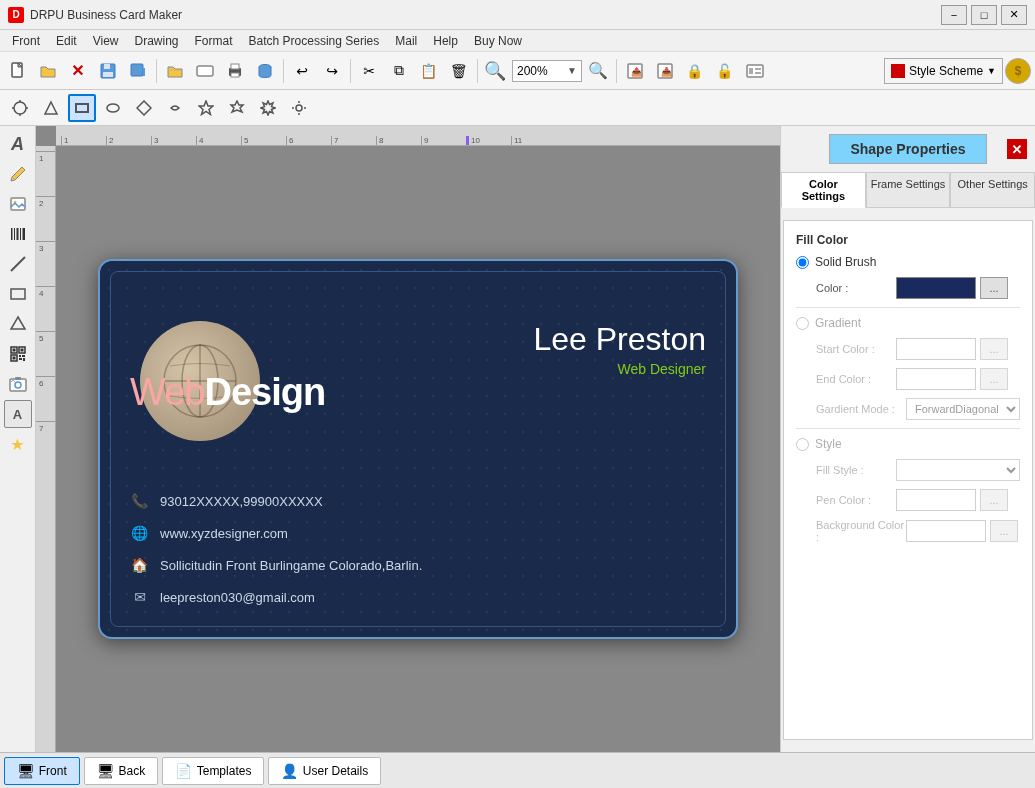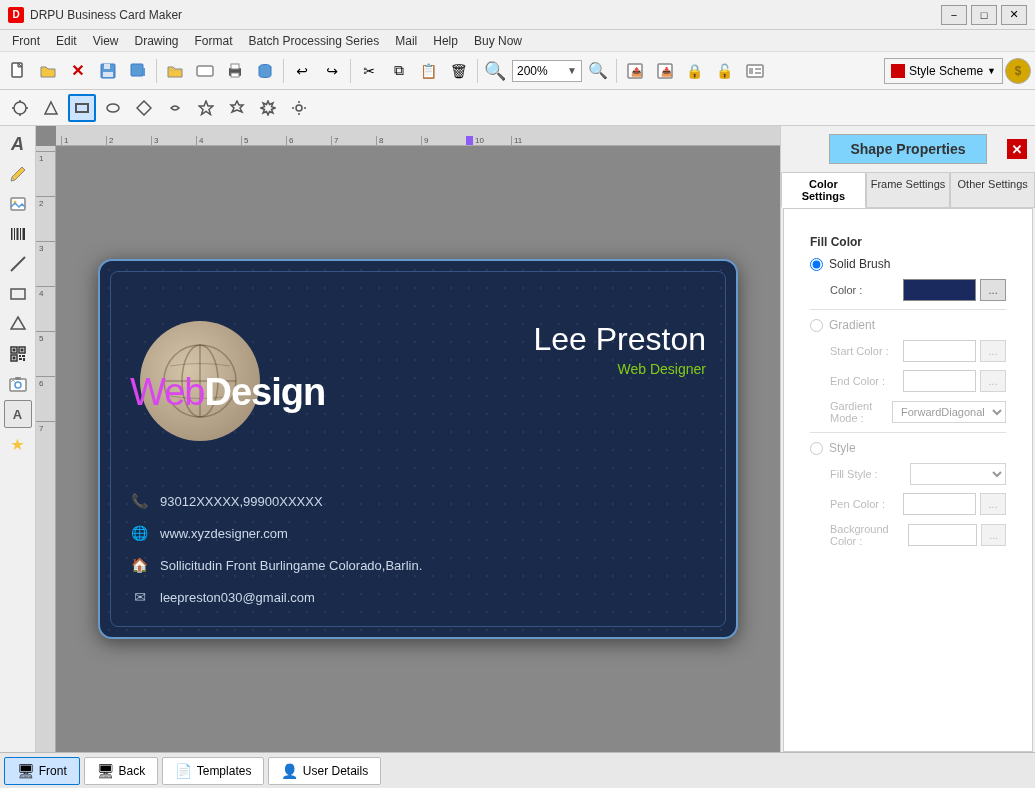--- a/index.html
+++ b/index.html
@@ -64,21 +64,21 @@
     #shape-props-header { display: flex; align-items: center; justify-content: center; padding: 8px; position: relative; }
     #shape-props-title { background: #7dd3fc; border: 1px solid #aaa; padding: 6px 20px; font-size: 14px; font-weight: bold; color: #333; }
     #shape-props-close { position: absolute; right: 8px; width: 20px; height: 20px; background: #cc0000; color: white; border: none; cursor: pointer; font-size: 13px; display: flex; align-items: center; justify-content: center; font-weight: bold; }
 
     
     #props-tabs { display: flex; border-bottom: 1px solid #ccc; }
     .props-tab { flex: 1; padding: 5px 4px; text-align: center; font-size: 11px; cursor: pointer; border: 1px solid #ccc; border-bottom: none; background: #e8e8e8; color: #333; }
     .props-tab.active { background: white; border-bottom: 1px solid white; margin-bottom: -1px; z-index: 1; font-weight: bold; color: #000; }
 
     
-    #panel-content { flex: 1; padding: 26px; background: white; border: 1px solid #ccc; margin: 0 2px; overflow-y: auto; }
+    #panel-content { flex: 1; padding: 12px; background: white; border: 1px solid #ccc; margin: 12px 2px; overflow-y: auto; }
     .section-label { font-size: 12px; color: #333; margin-bottom: 8px; font-weight: 600; }
     .radio-row { display: flex; align-items: center; gap: 6px; margin-bottom: 8px; }
     .radio-row input[type=radio] { cursor: pointer; }
     .radio-row label { font-size: 12px; color: #333; cursor: pointer; }
     .prop-row { display: flex; align-items: center; margin-bottom: 8px; margin-left: 20px; }
     .prop-label { font-size: 11px; color: #555; width: 80px; }
     .prop-color { width: 80px; height: 22px; background: #1a2a5e; border: 1px solid #888; cursor: pointer; }
     .prop-color.white { background: white; }
     .prop-browse-btn { width: 28px; height: 22px; background: #e0e0e0; border: 1px solid #999; cursor: pointer; display: flex; align-items: center; justify-content: center; font-size: 11px; color: #555; margin-left: 4px; }
     .prop-dropdown { flex: 1; height: 22px; border: 1px solid #999; background: white; font-size: 11px; padding: 0 4px; }
@@ -348,21 +348,21 @@
       <div style="display:flex; height:100%; align-items:flex-end; padding-left:5px; font-size:8px; color:#555;">
         <span style="width:45px; border-left:1px solid #999; padding-left:2px;">1</span>
         <span style="width:45px; border-left:1px solid #999; padding-left:2px;">2</span>
         <span style="width:45px; border-left:1px solid #999; padding-left:2px;">3</span>
         <span style="width:45px; border-left:1px solid #999; padding-left:2px;">4</span>
         <span style="width:45px; border-left:1px solid #999; padding-left:2px;">5</span>
         <span style="width:45px; border-left:1px solid #999; padding-left:2px;">6</span>
         <span style="width:45px; border-left:1px solid #999; padding-left:2px;">7</span>
         <span style="width:45px; border-left:1px solid #999; padding-left:2px;">8</span>
         <span style="width:45px; border-left:1px solid #999; padding-left:2px;">9</span>
-        <span style="width:45px; border-left:7px solid #8b5cf6; padding-left:2px;">10</span>
+        <span style="width:45px; border-left:3px solid #8b5cf6; padding-left:2px;">10</span>
         <span style="width:45px; border-left:1px solid #999; padding-left:2px;">11</span>
       </div>
     </div>
     <div id="ruler-left">
       <div style="display:flex; flex-direction:column; padding-top:5px; font-size:8px; color:#555;">
         <span style="height:45px; border-top:1px solid #999; padding-top:2px; padding-left:3px;">1</span>
         <span style="height:45px; border-top:1px solid #999; padding-top:2px; padding-left:3px;">2</span>
         <span style="height:45px; border-top:1px solid #999; padding-top:2px; padding-left:3px;">3</span>
         <span style="height:45px; border-top:1px solid #999; padding-top:2px; padding-left:3px;">4</span>
         <span style="height:45px; border-top:1px solid #999; padding-top:2px; padding-left:3px;">5</span>
@@ -383,21 +383,21 @@
               <ellipse cx="40" cy="40" rx="18" ry="36" fill="none" stroke="rgba(80,60,40,0.4)" stroke-width="1.5"></ellipse>
               <line x1="4" y1="40" x2="76" y2="40" stroke="rgba(80,60,40,0.4)" stroke-width="1.5"></line>
               <line x1="40" y1="4" x2="40" y2="76" stroke="rgba(80,60,40,0.4)" stroke-width="1.5"></line>
               <path d="M10 25 Q40 20 70 25" fill="none" stroke="rgba(80,60,40,0.3)" stroke-width="1"></path>
               <path d="M10 55 Q40 60 70 55" fill="none" stroke="rgba(80,60,40,0.3)" stroke-width="1"></path>
             </svg>
           </div>
         </div>
 
         <div id="card-web-design">
-          <span style="font-weight:300; color:#d946ef; font-size:38px; font-family:'Segoe UI',sans-serif;">Web</span><span style="font-weight:700; color:white; font-size:38px; font-family:'Segoe UI',sans-serif;">Design</span>
+          <span style="font-weight:300; color:#fca5a5; font-size:38px; font-family:'Segoe UI',sans-serif;">Web</span><span style="font-weight:700; color:white; font-size:38px; font-family:'Segoe UI',sans-serif;">Design</span>
         </div>
 
         <div id="card-name">Lee Preston</div>
         <div id="card-title">Web Designer</div>
 
         <div id="card-contacts">
           <div class="card-contact-row">
             <span class="card-contact-icon">📞</span>
             <span>93012XXXXX,99900XXXXX</span>
           </div>

